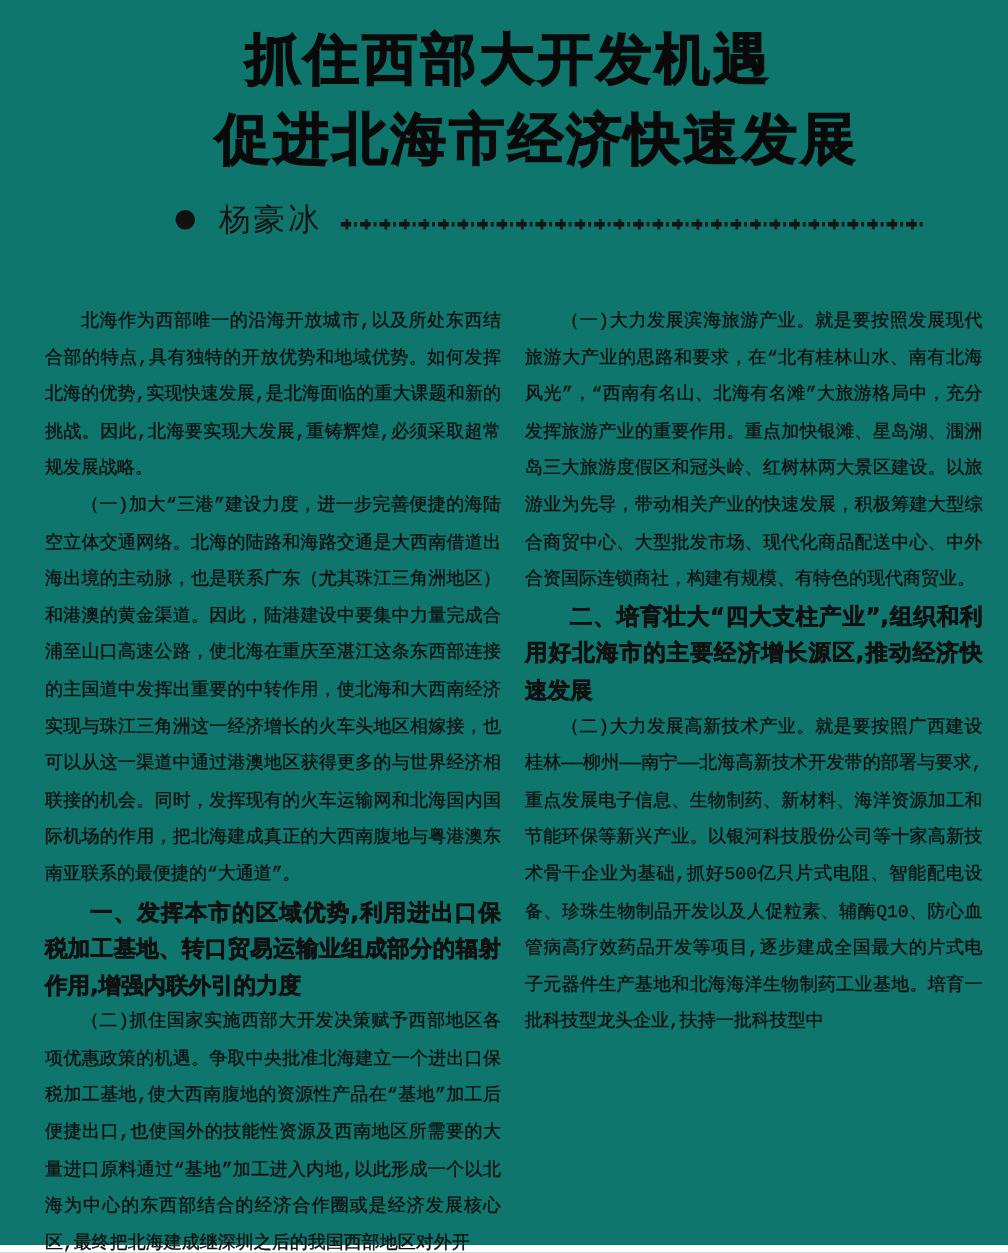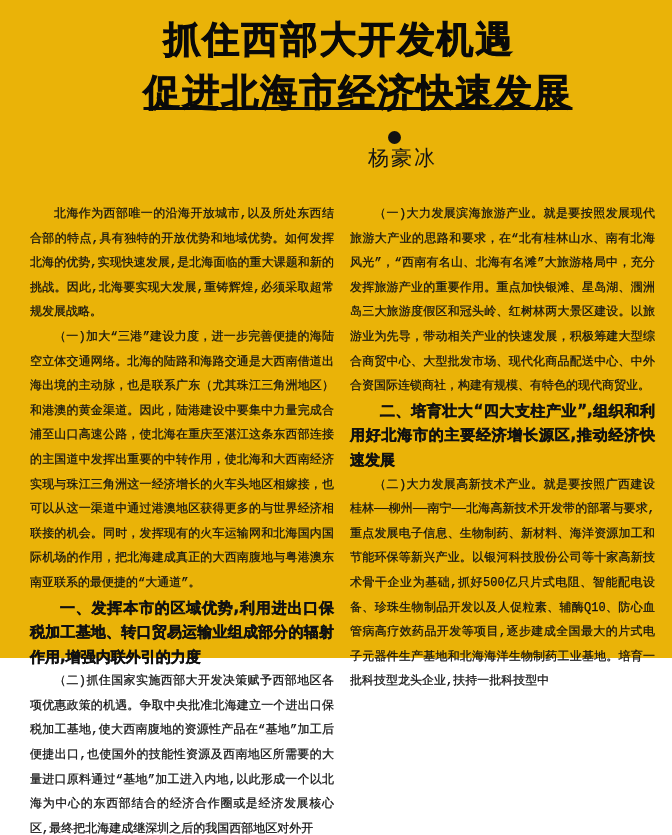--- a/index.html
+++ b/index.html
@@ -10,49 +10,48 @@
   body {
     width: 672px;
     height: 835px;
     overflow: hidden;
     font-family: "DejaVu Serif", "Liberation Serif", serif;
     color: #0d0d0d;
   }
   #page {
     position: relative;
     width: 672px;
-    height: 658px;
-    background: #eab308;
+    height: 830px;
+    background: #0f766e;
   }
 
   
   .title-block {
     padding-top: 14px;
     text-align: center;
   }
   .title-line {
     font-family: "DejaVu Sans", "Liberation Sans", sans-serif;
     font-weight: 700;
     font-size: 37px;
     letter-spacing: 2px;
     line-height: 1.42;
     color: #0a0a0a;
     white-space: nowrap;
     -webkit-text-stroke: 0.9px #0a0a0a;
   }
   .title-line.l1 { padding-left: 6px; }
-  .title-line.l2 { padding-left: 44px; text-decoration: underline; }
+  .title-line.l2 { padding-left: 44px; }
 
   
   .byline {
     display: flex;
     align-items: center;
     margin: 12px 0 0 117px;
     height: 30px;
-    flex-direction: column;
   }
   .byline-bullet {
     width: 13px;
     height: 13px;
     border-radius: 50%;
     background: #111;
     flex: 0 0 auto;
   }
   .byline-name {
     font-family: "DejaVu Serif", "Liberation Serif", serif;

